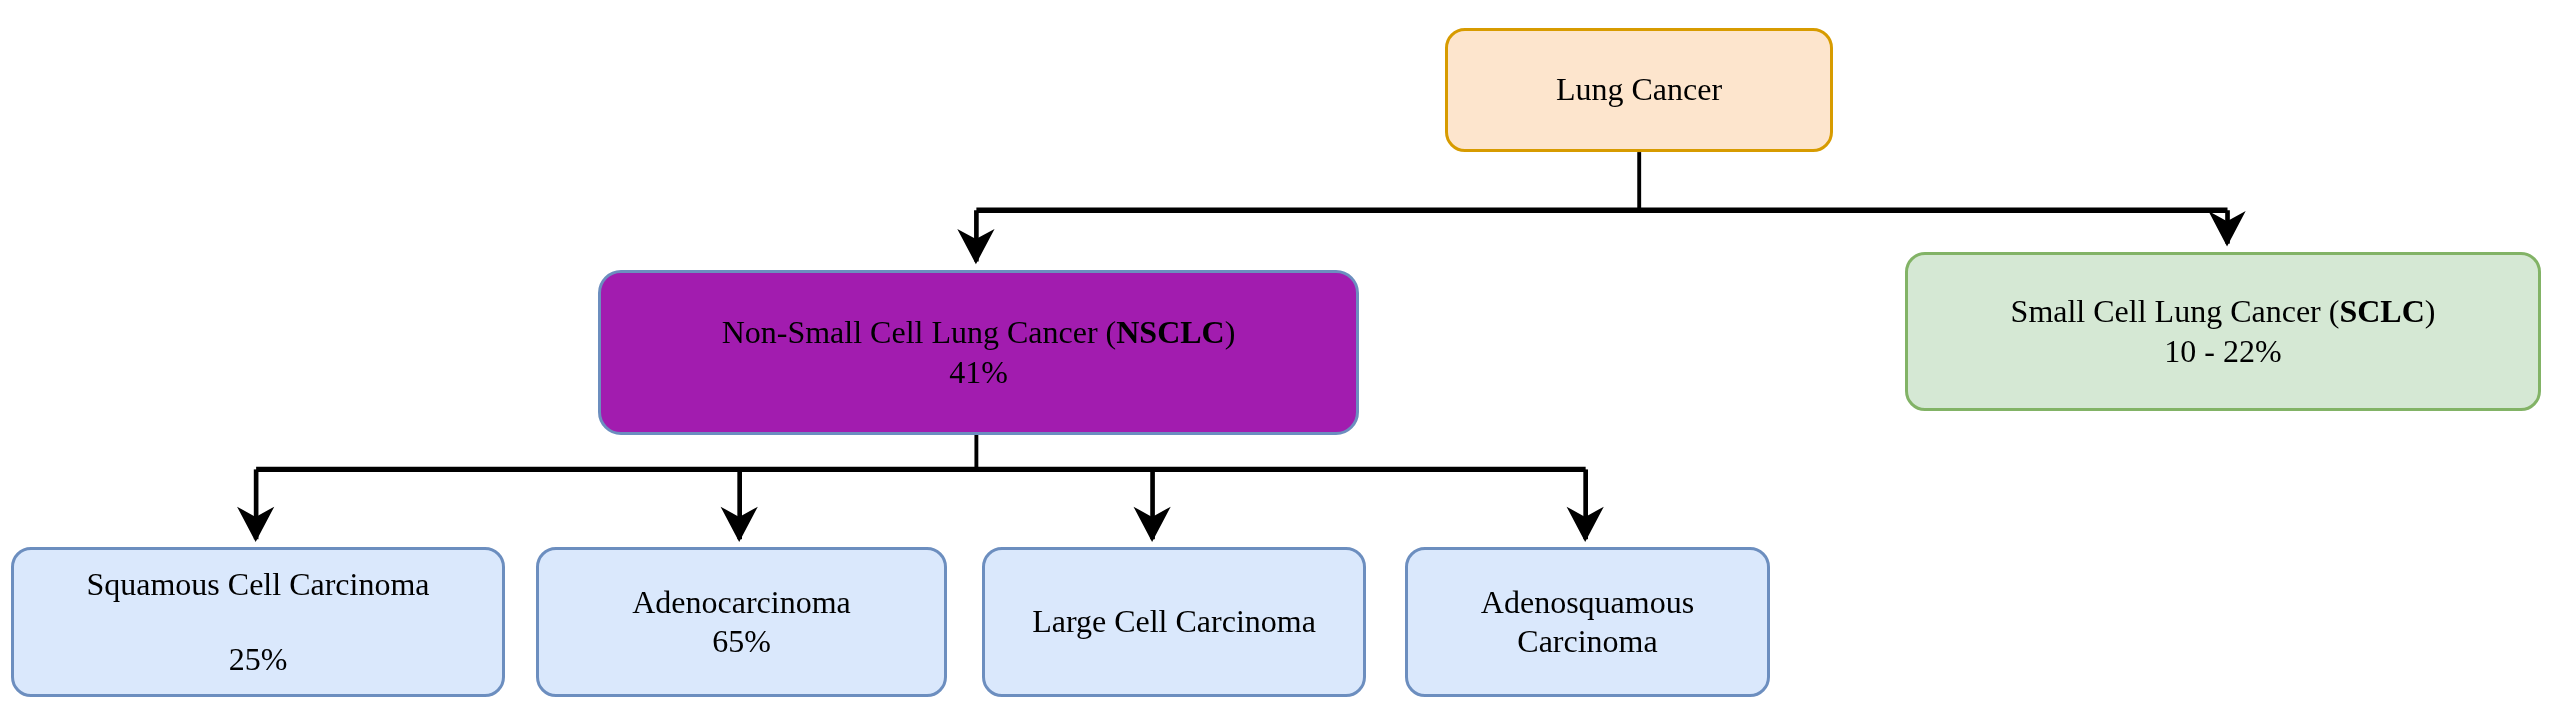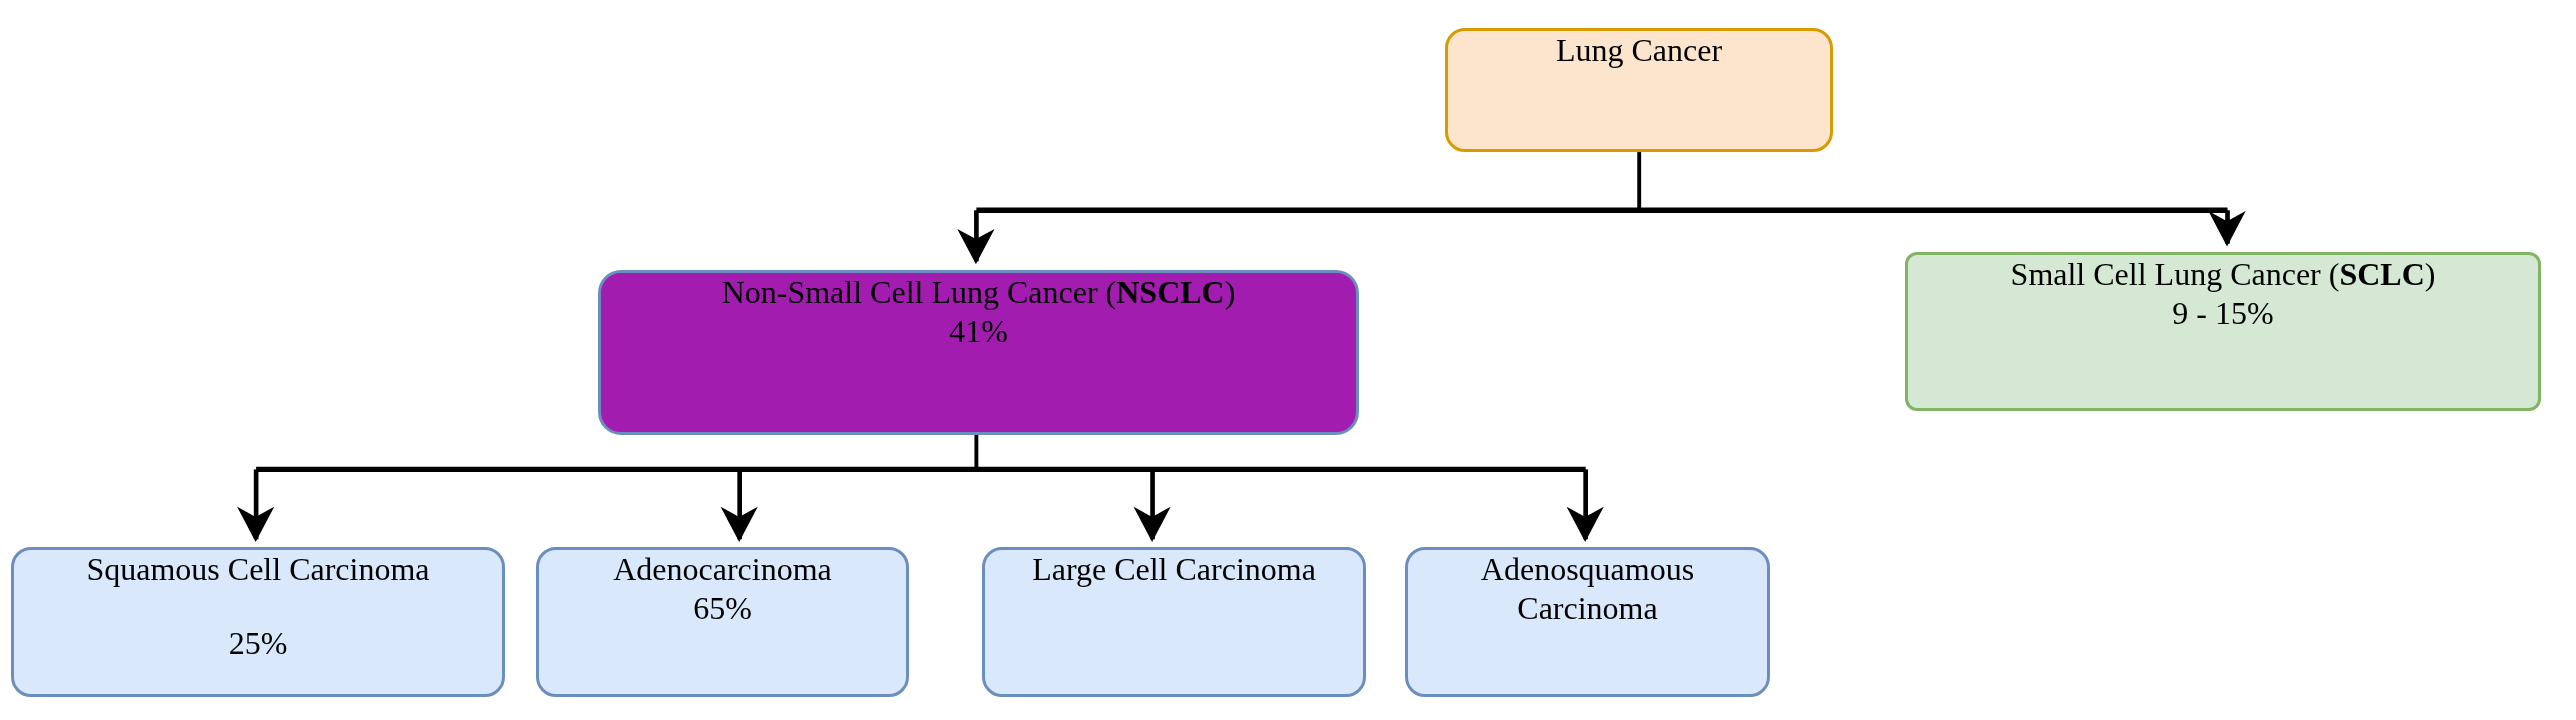--- a/index.html
+++ b/index.html
@@ -23,20 +23,21 @@
     top: 0;
     width: 2576px;
     height: 720px;
   }
   .node {
     position: absolute;
     box-sizing: border-box;
     display: flex;
     flex-direction: column;
     align-items: center;
+    justify-content: center;
     text-align: center;
     border-style: solid;
     color: #000000;
     line-height: 1.22;
     z-index: 2;
   }
   .node .line {
     display: block;
     white-space: nowrap;
   }
@@ -72,36 +73,36 @@
 
   
   #node-sclc {
     left: 1905px;
     top: 252px;
     width: 636px;
     height: 159px;
     background: #d5e8d4;
     border-color: #82b366;
     border-width: 3.9px;
-    border-radius: 12px;
+    border-radius: 20px;
     font-size: 32px;
   }
 
   
   .leaf {
     top: 547px;
     height: 150px;
     background: #dae8fc;
     border-color: #6c8ebf;
     border-width: 3.9px;
     border-radius: 20px;
     font-size: 32px;
   }
   #node-squamous      { left: 11px;   width: 494px; gap: 35px; }
-  #node-adeno        { left: 536px;  width: 373px; }
+  #node-adeno        { left: 536px;  width: 411px; }
   #node-largecell    { left: 982px; width: 384px; }
   #node-adenosquamous{ left: 1405px; width: 365px; }
 </style>
 </head>
 <body>
 
 <div id="canvas">
 
   <svg id="edges" viewBox="0 0 3319 928" preserveAspectRatio="none" xmlns="http://www.w3.org/2000/svg">
     <defs>
@@ -146,21 +147,21 @@
     <span class="line">Lung Cancer</span>
   </div>
 
   <div class="node" id="node-nsclc">
     <span class="line"><span>Non-Small Cell Lung Cancer (</span><b>NSCLC</b><span>)</span></span>
     <span class="line">41%</span>
   </div>
 
   <div class="node" id="node-sclc">
     <span class="line"><span>Small Cell Lung Cancer (</span><b>SCLC</b><span>)</span></span>
-    <span class="line">9 - 15%</span>
+    <span class="line">10 - 22%</span>
   </div>
 
   <div class="node leaf" id="node-squamous">
     <span class="line">Squamous Cell Carcinoma</span>
     <span class="line">25%</span>
   </div>
 
   <div class="node leaf" id="node-adeno">
     <span class="line">Adenocarcinoma</span>
     <span class="line">65%</span>

